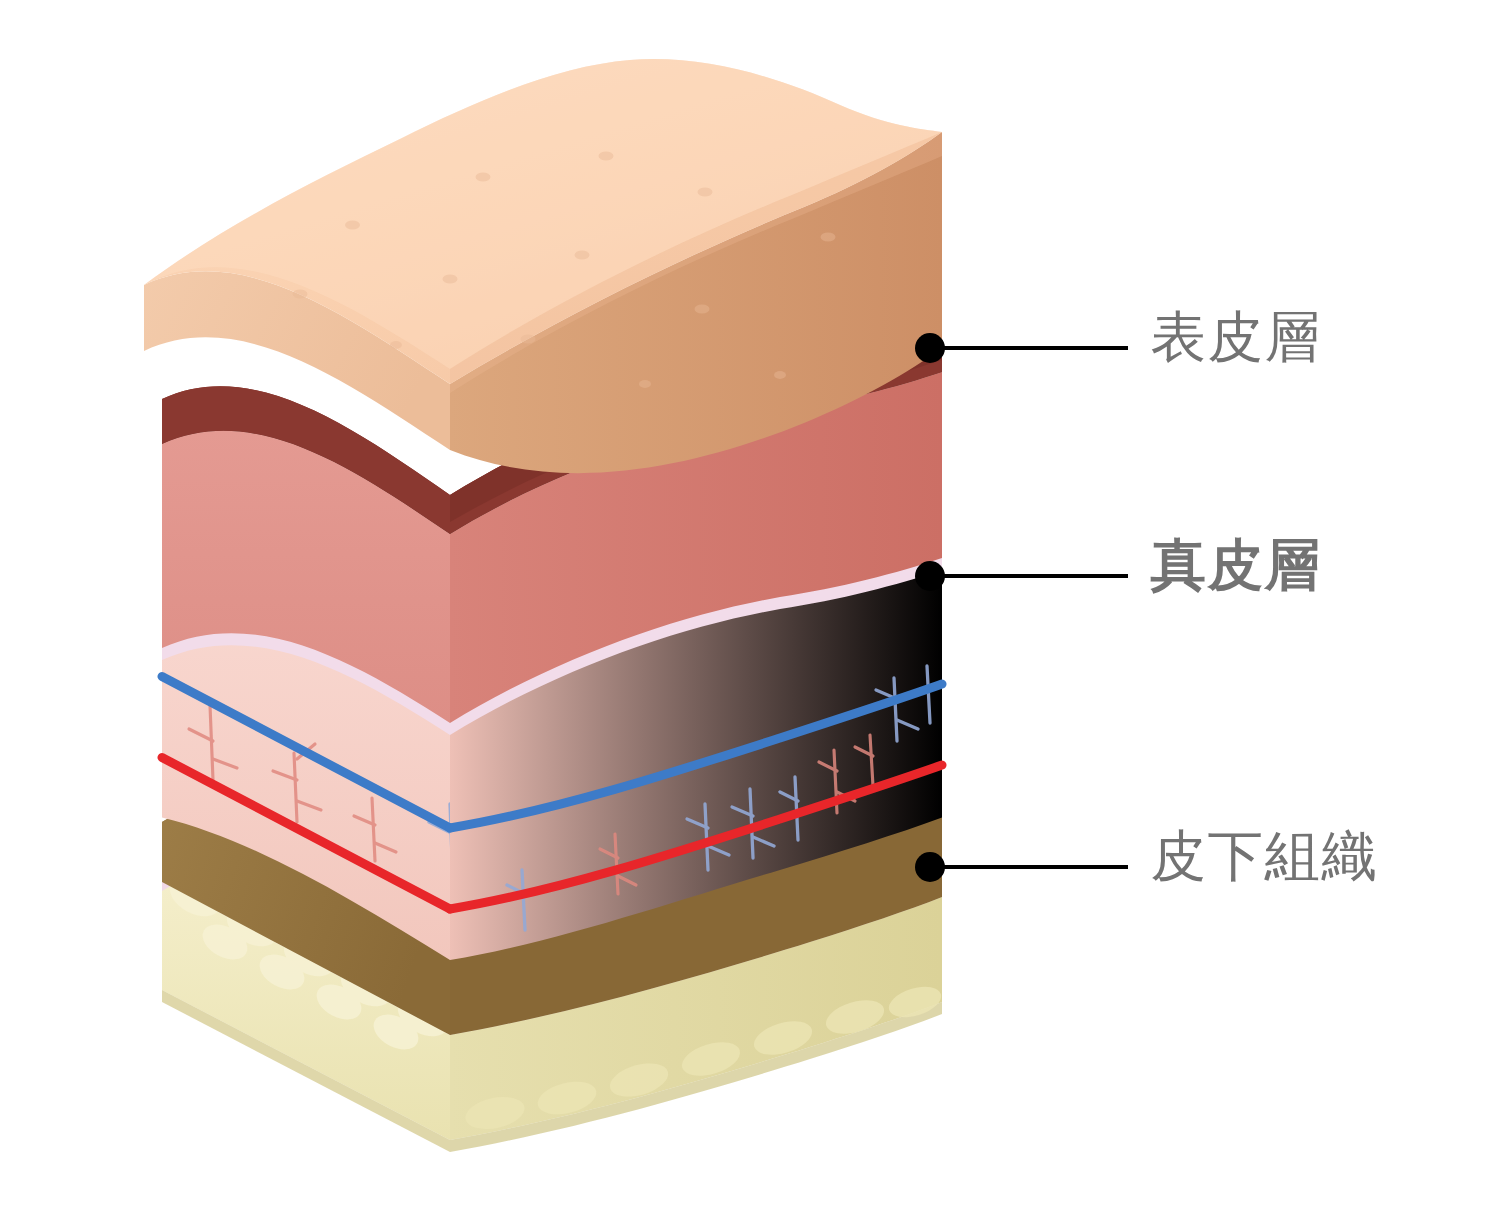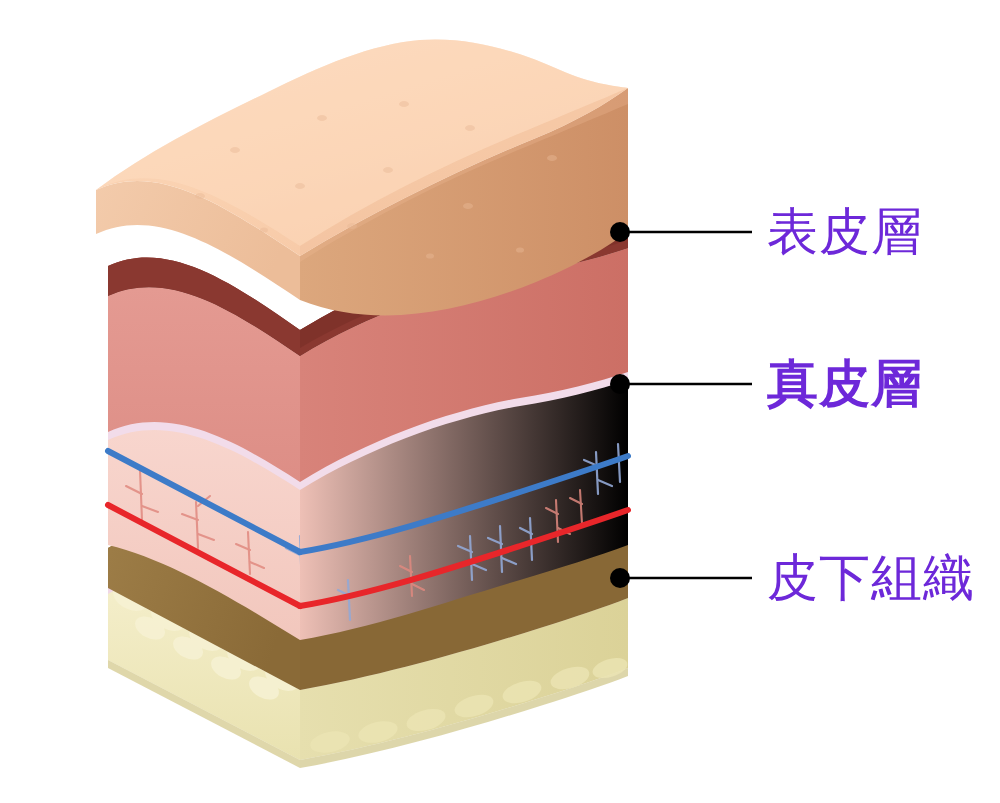--- a/index.html
+++ b/index.html
@@ -1,20 +1,20 @@
 <!DOCTYPE html>
 <html><head>
 <meta charset="utf-8">
 <style>
   html,body{margin:0;padding:0;background:#ffffff;}
   body{width:1000px;height:803px;position:relative;overflow:hidden;
        font-family:"Liberation Sans","DejaVu Sans",sans-serif;}
   #stage{position:absolute;inset:0;width:1000px;height:803px;}
   svg.art{position:absolute;left:0;top:0;width:1000px;height:803px;display:block;}
-  .lbl{position:absolute;color:#6d28d9;font-size:51px;line-height:1;
+  .lbl{position:absolute;color:#737373;font-size:37px;line-height:1;
        letter-spacing:1px;white-space:nowrap;font-family:"DejaVu Sans","Liberation Sans",sans-serif;}
   .lbl.bold{font-weight:bold;}
   #lbl0{left:767px;top:206px;}
   #lbl1{left:767px;top:358px;}
   #lbl2{left:767px;top:552px;}
 </style>
 </head>
 <body>
 
 <div id="stage">

